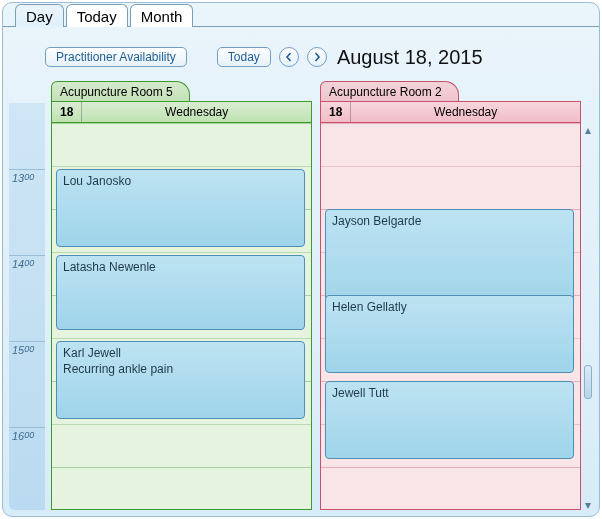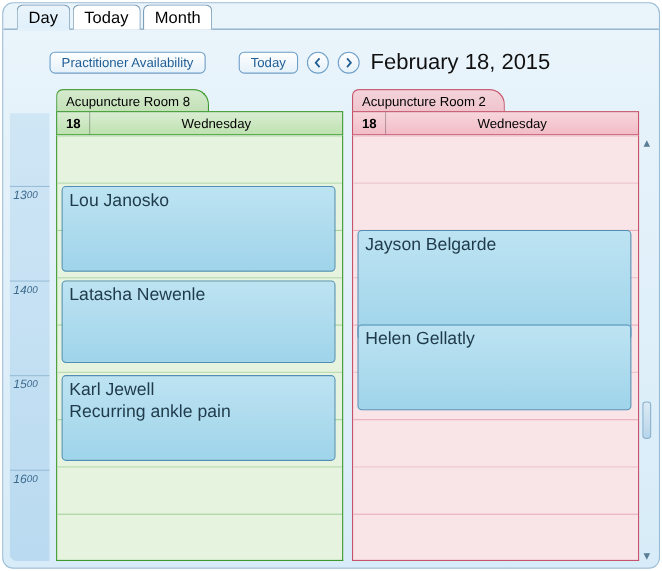--- a/index.html
+++ b/index.html
@@ -202,21 +202,21 @@
   .room.pink  .gridline.half{ border-top-color: #edc3cb; }
   .room.pink  .gridline.full{ border-top-color: #e8b0bb; }
 
   .appt{
     position: absolute;
     left: 4px; right: 6px;
     background: linear-gradient(#bde3f2,#9fd4ea);
     border: 1px solid #4f8fb6;
     border-radius: 4px;
     padding: 4px 6px;
-    font-size: 16px;
+    font-size: 12px;
     color: #1f3a4a;
     cursor: pointer;
     overflow: hidden;
   }
   .appt .line2{ display:block; margin-top:2px; }
 
   
   .scrollbar{
     position: absolute;
     top: 46px; right: 0; bottom: 0;
@@ -256,35 +256,35 @@
     <div class="navbtn">
       <svg viewBox="0 0 10 10">
           <path d="M6.5 1 L3 5 L6.5 9" fill="none" stroke="#1f5e95" stroke-width="1.6"></path>
         </svg>
     </div>
     <div class="navbtn">
       <svg viewBox="0 0 10 10">
           <path d="M3.5 1 L7 5 L3.5 9" fill="none" stroke="#1f5e95" stroke-width="1.6"></path>
         </svg>
     </div>
-    <div class="date-title">February 18, 2015</div>
+    <div class="date-title">August 18, 2015</div>
   </div>
 
   <div class="sched">
     <div class="timecol" id="timecol">
         <div class="hour" style="top: 66px;">13<sup>00</sup></div>
         <div class="hour" style="top: 152px;">14<sup>00</sup></div>
         <div class="hour" style="top: 238px;">15<sup>00</sup></div>
         <div class="hour" style="top: 324px;">16<sup>00</sup></div>
       </div>
 
     <div class="rooms" id="rooms">
         <div class="room green">
           <div class="roomtab">
-            <div class="roomtab-inner">Acupuncture Room 8</div>
+            <div class="roomtab-inner">Acupuncture Room 5</div>
           </div>
           <div class="roomhead">
             <div class="daynum">18</div>
             <div class="dayname">Wednesday</div>
           </div>
           <div class="roombody">
             <div class="gridline full" style="top: 0px;"></div>
             <div class="gridline half" style="top: 43px;"></div>
             <div class="gridline full" style="top: 86px;"></div>
             <div class="gridline half" style="top: 129px;"></div>
@@ -311,20 +311,21 @@
             <div class="gridline half" style="top: 43px;"></div>
             <div class="gridline full" style="top: 86px;"></div>
             <div class="gridline half" style="top: 129px;"></div>
             <div class="gridline full" style="top: 172px;"></div>
             <div class="gridline half" style="top: 215px;"></div>
             <div class="gridline full" style="top: 258px;"></div>
             <div class="gridline half" style="top: 301px;"></div>
             <div class="gridline full" style="top: 344px;"></div>
             <div class="appt" style="top: 86px; height: 100px;"><span>Jayson Belgarde</span></div>
             <div class="appt" style="top: 172px; height: 78px;"><span>Helen Gellatly</span></div>
+            <div class="appt" style="top: 258px; height: 78px;"><span>Jewell Tutt</span></div>
           </div>
         </div>
       </div>
 
     <div class="scrollbar">
       <div class="arrow" style="position:absolute;top:0">▴</div>
       <div class="thumb"></div>
       <div class="arrow" style="position:absolute;bottom:0">▾</div>
     </div>
   </div>

